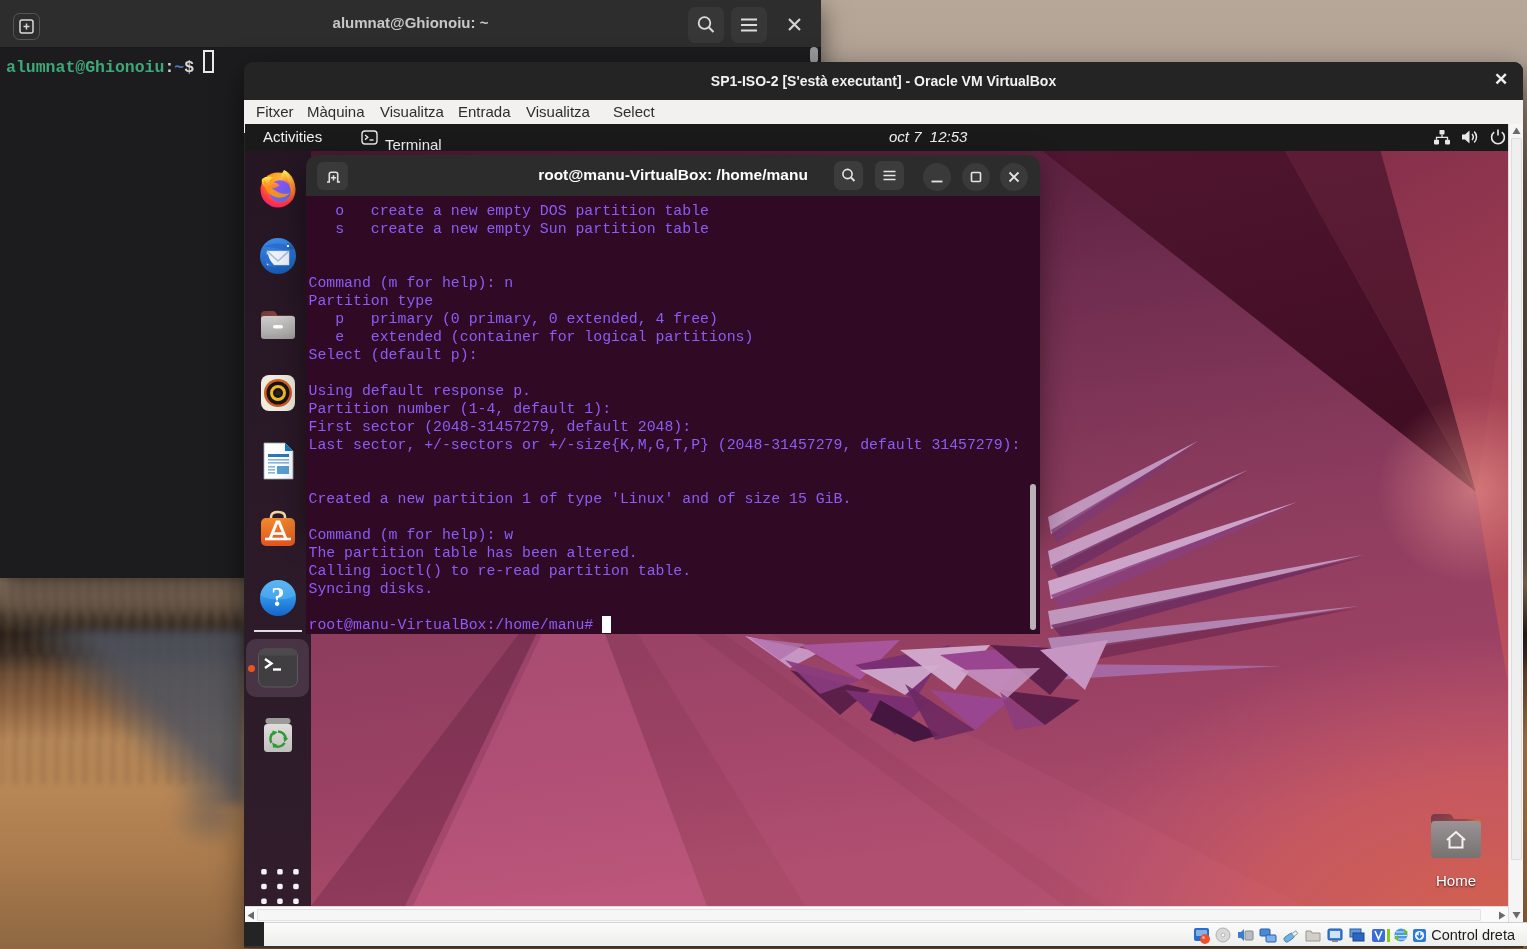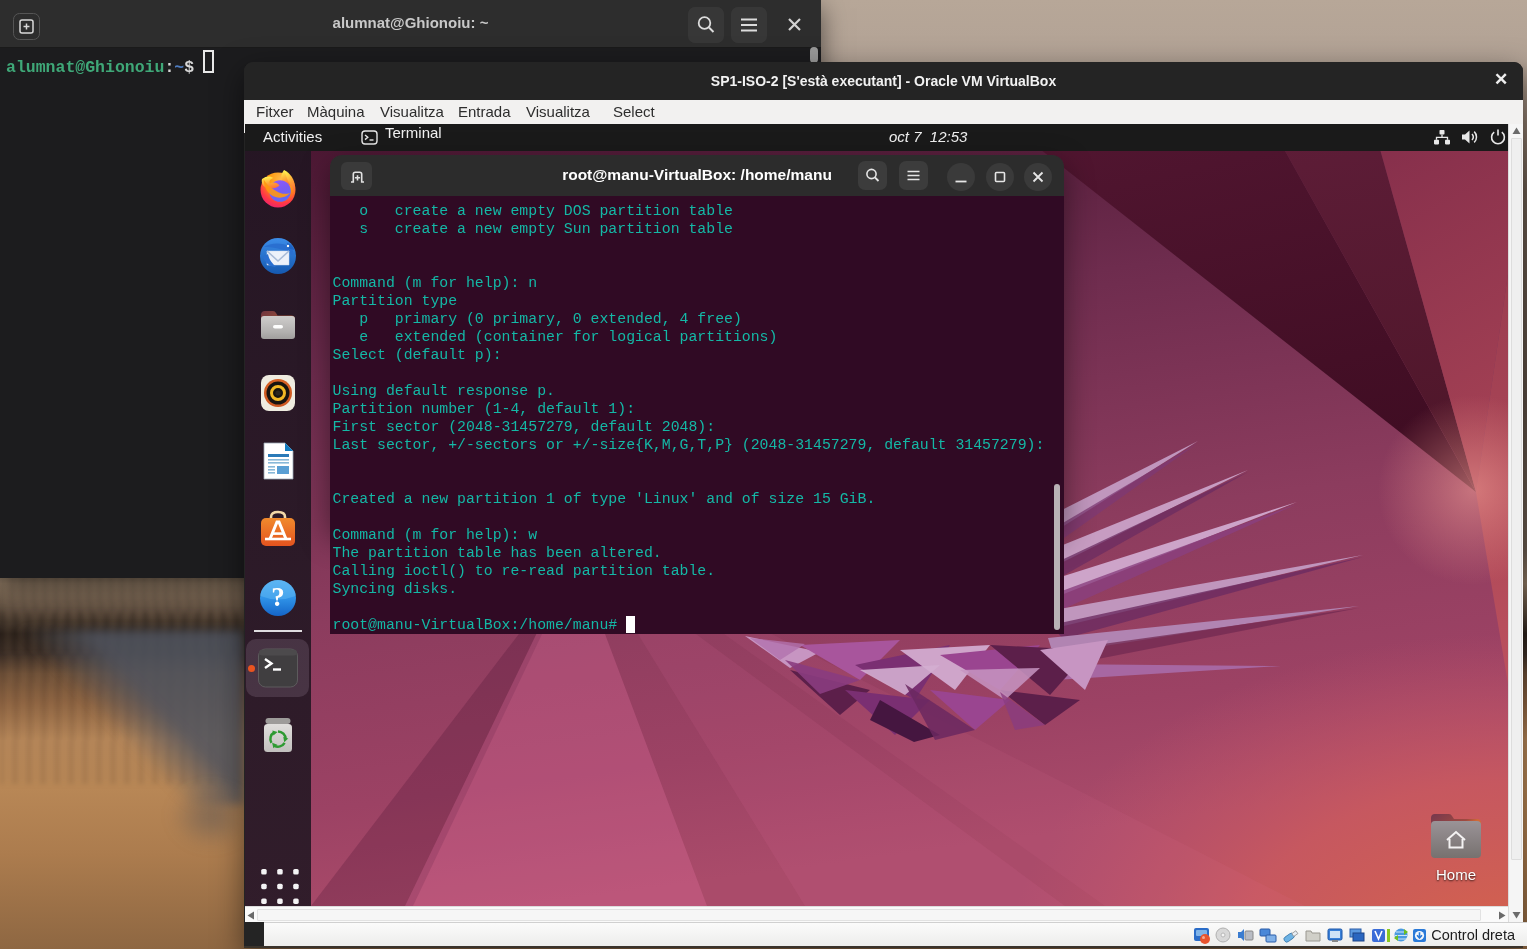--- a/index.html
+++ b/index.html
@@ -56,29 +56,29 @@
 
 
 #vmscreen { left:245px; top:124px; width:1263px; height:782px; overflow:hidden; background:#6d2a4e; }
 #vmwall { position:absolute; left:0; top:0; width:1263px; height:782px; }
 #vmtopbar { position:absolute; left:0; top:0; width:1263px; height:27px; background:#1a1a1a; color:#f0f0f0; font-size:15px; }
 
 
 #dock { position:absolute; left:0; top:27px; width:66px; height:755px; background:linear-gradient(180deg, rgba(36,22,35,0.96), rgba(44,27,40,0.96)); }
 #dock .di { position:absolute; left:12px; }
 #homeicon { position:absolute; left:1184px; top:684px; width:54px; text-align:center; }
-#homeicon .lbl { color:#ffffff; font-size:15px; text-shadow:0 1px 2px rgba(0,0,0,0.8); }
-
-
-#vmterm { position:absolute; left:85px; top:31px; width:734px; height:374px; border-radius:12px 12px 0 0; box-shadow:0 10px 30px rgba(0,0,0,0.45); }
+#homeicon .lbl { color:#ffffff; font-size:15px; margin-top:6px; text-shadow:0 1px 2px rgba(0,0,0,0.8); }
+
+
+#vmterm { position:absolute; left:61px; top:31px; width:734px; height:374px; border-radius:12px 12px 0 0; box-shadow:0 10px 30px rgba(0,0,0,0.45); }
 #vmterm .hdr { position:absolute; left:0; top:0; width:734px; height:41px; background:#2c2c2c; border-radius:12px 12px 0 0; }
 #vmterm .hdr .t { position:absolute; left:0; right:0; top:11px; text-align:center; color:#ffffff; font-weight:bold; font-size:15.5px; }
 #vmterm .hdr .cbtn { position:absolute; top:6px; }
 #vmterm .body { position:absolute; left:0; top:41px; width:734px; height:438px; background:#300a24; }
-#vmtext { position:absolute; left:2.5px; top:6px; font-family:"Liberation Mono", monospace; font-size:14.83px; line-height:18px; color:#14b8a6; white-space:pre; }
+#vmtext { position:absolute; left:2.5px; top:6px; font-family:"Liberation Mono", monospace; font-size:14.83px; line-height:18px; color:#8b5cf6; white-space:pre; }
 #vmcursor { position:absolute; left:296px; top:420px; width:9px; height:17px; background:#ffffff; }
 #vmscroll { position:absolute; right:4px; top:288px; width:6px; height:146px; border-radius:3px; background:#b9b2b6; }
 
 
 #vb-vscroll { position:absolute; right:0px; top:62px; width:15px; height:798px; background:#f5f5f5; border-left:1px solid #dcdcdc; }
 #vb-hscroll { position:absolute; left:1px; top:844px; width:1263px; height:16px; background:#fafafa; border-top:1px solid #dcdcdc; }
 #vb-status { position:absolute; left:0px; top:860px; width:1279px; height:24px; background:linear-gradient(180deg,#fbfbfb,#ededeb); border-top:1px solid #d0d0d0;margin-left:20px; }
 #vb-status .txt { position:absolute; right:28px; top:4px; font-size:14.5px; color:#1c1c1c; }
 </style>
 </head>
@@ -290,21 +290,21 @@
 <polygon points="755,568 800,601 770,606" fill="#8a3c80" opacity="0.8"></polygon>
       </g>
     </svg>
     <div id="vmtopbar">
       <span style="position:absolute;left:18px;top:4px;">Activities</span>
       <svg style="position:absolute;left:116px;top:6px;" width="17" height="15" viewBox="0 0 17 15">
         <rect x="1" y="1" width="15" height="13" rx="3" fill="none" stroke="#e8e8e8" stroke-width="1.4"></rect>
         <path d="M4,5 l2.8,2.3 L4,9.6" fill="none" stroke="#e8e8e8" stroke-width="1.4"></path>
         <path d="M8.5,10 h4" stroke="#e8e8e8" stroke-width="1.4"></path>
       </svg>
-      <span style="position:absolute;left:140px;top:0;">Terminal</span>
+      <span style="position:absolute;left:140px;top:12px;">Terminal</span>
       <span style="position:absolute;left:644px;top:4px;font-style:italic;">oct 7&nbsp;&nbsp;12:53</span>
       <svg style="position:absolute;left:1189px;top:6px;" width="16" height="15" viewBox="0 0 16 15">
         <g fill="#e8e8e8">
           <rect x="5.5" y="0" width="5" height="4.6" rx="0.8"></rect>
           <rect x="0" y="9.8" width="5" height="4.6" rx="0.8"></rect>
           <rect x="11" y="9.8" width="5" height="4.6" rx="0.8"></rect>
         </g>
         <path d="M8,4.6 L8,7.4 M2.5,9.8 L2.5,7.4 L13.5,7.4 L13.5,9.8" fill="none" stroke="#e8e8e8" stroke-width="1.3"></path>
       </svg>
       <svg style="position:absolute;left:1217px;top:5px;" width="17" height="16" viewBox="0 0 17 16">

